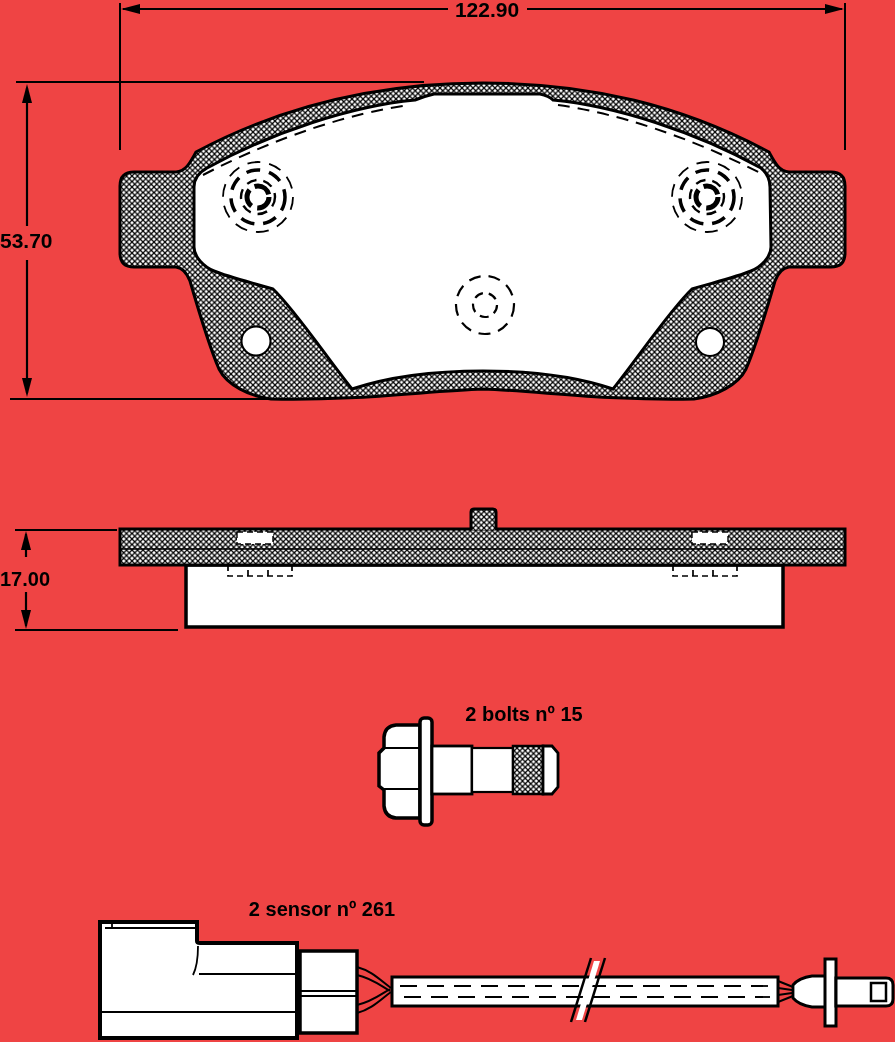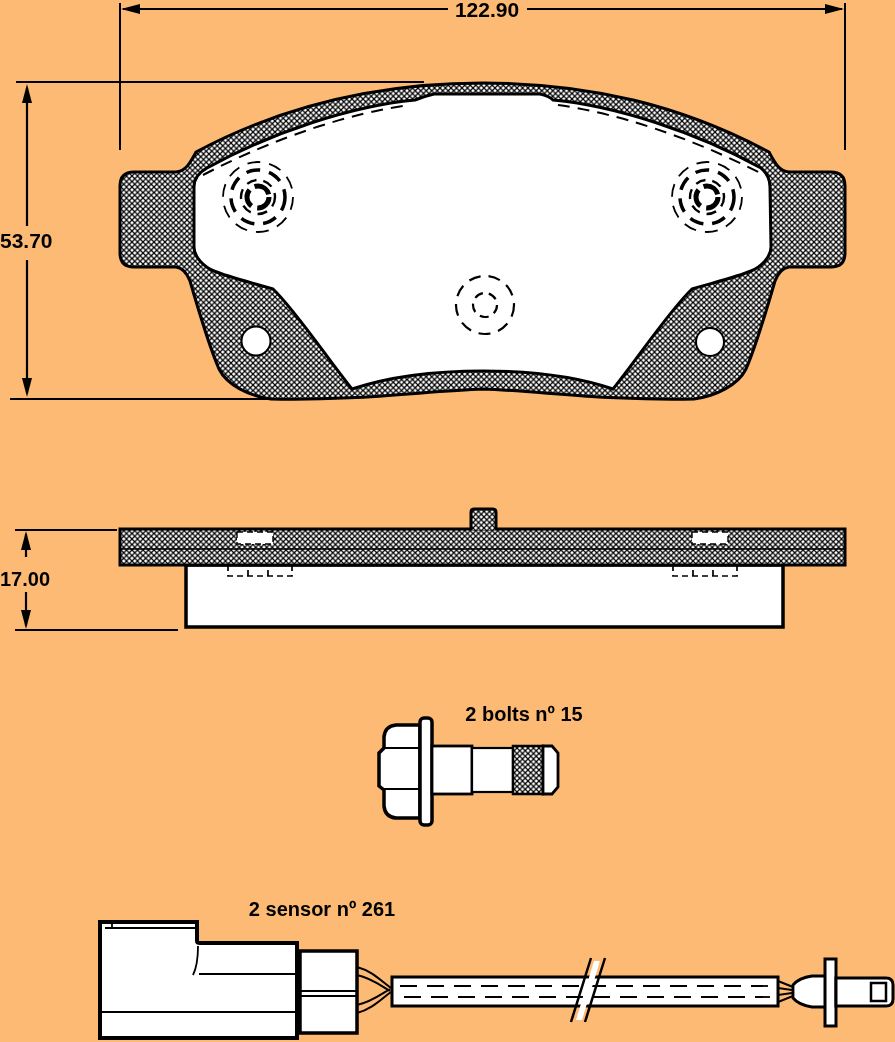--- a/index.html
+++ b/index.html
@@ -1,16 +1,16 @@
 <!DOCTYPE html>
 <html><head>
 <meta charset="utf-8">
 <style>
   html,body{margin:0;padding:0;background:#ffffff;}
-  #stage{position:relative;width:895px;height:1042px;background:#fdba74;overflow:hidden;
+  #stage{position:relative;width:895px;height:1042px;background:#ef4444;overflow:hidden;
          font-family:"Liberation Sans",sans-serif;}
   svg{position:absolute;left:0;top:0;}
   text{font-family:"Liberation Sans",sans-serif;font-weight:bold;fill:#000;}
   .dimtext{font-size:21px;}
   .labeltext{font-size:20px;}
 </style>
 </head>
 <body>
 
 <div id="stage">

